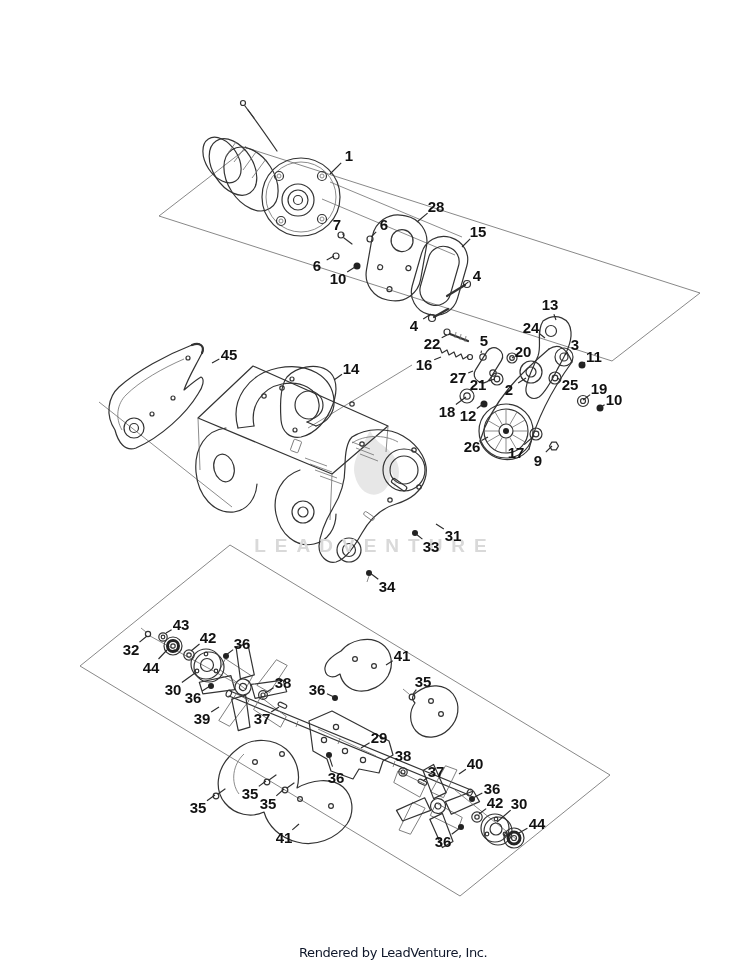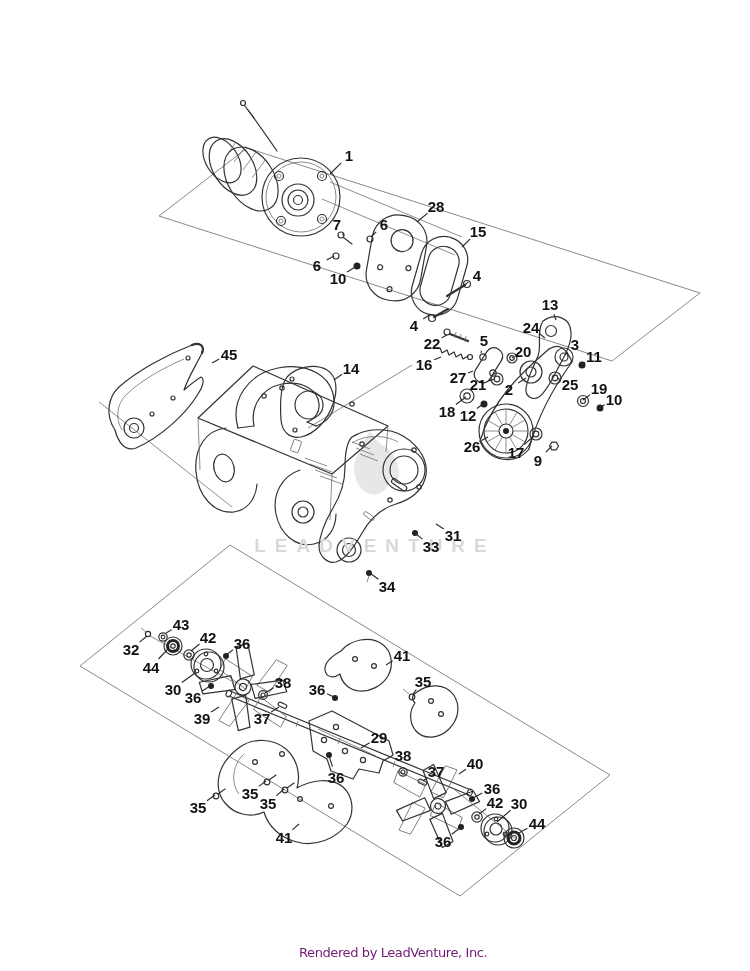--- a/index.html
+++ b/index.html
@@ -7,21 +7,21 @@
         font-family:"Liberation Sans",sans-serif;}
   svg{position:absolute;left:0;top:0;}
   .ln{stroke:#333;fill:none;stroke-width:1.2;stroke-linejoin:round;stroke-linecap:round;}
   .ln2{stroke:#333;fill:none;stroke-width:2.2;stroke-linecap:round;}
   .thin{stroke:#6e6e6e;fill:none;stroke-width:0.8;}
   .box{stroke:#7a7a7a;fill:none;stroke-width:0.9;}
   .dark{fill:#222;stroke:none;}
   .ring3{stroke:#222;fill:none;stroke-width:3;}
   .wm-flame{fill:#e7e7e7;stroke:none;}
   .footer{position:absolute;left:299px;top:945px;font-size:13px;letter-spacing:-0.4px;
-          color:#701a75;font-family:"DejaVu Sans",sans-serif;}
+          color:#0f172a;font-family:"DejaVu Sans",sans-serif;}
 </style>
 </head>
 <body>
 
 <div class="page">
 <svg width="750" height="971" viewBox="0 0 750 971">
 
   <g>
     <path class="box" d="M247,148 L700,293 L612,361 L159,216 Z"></path>
   </g>

